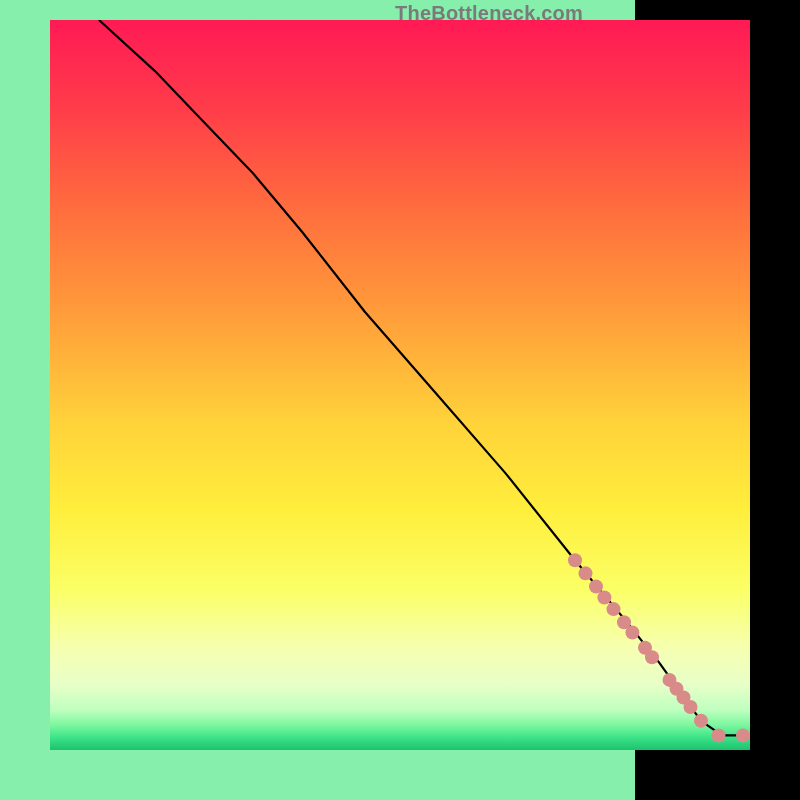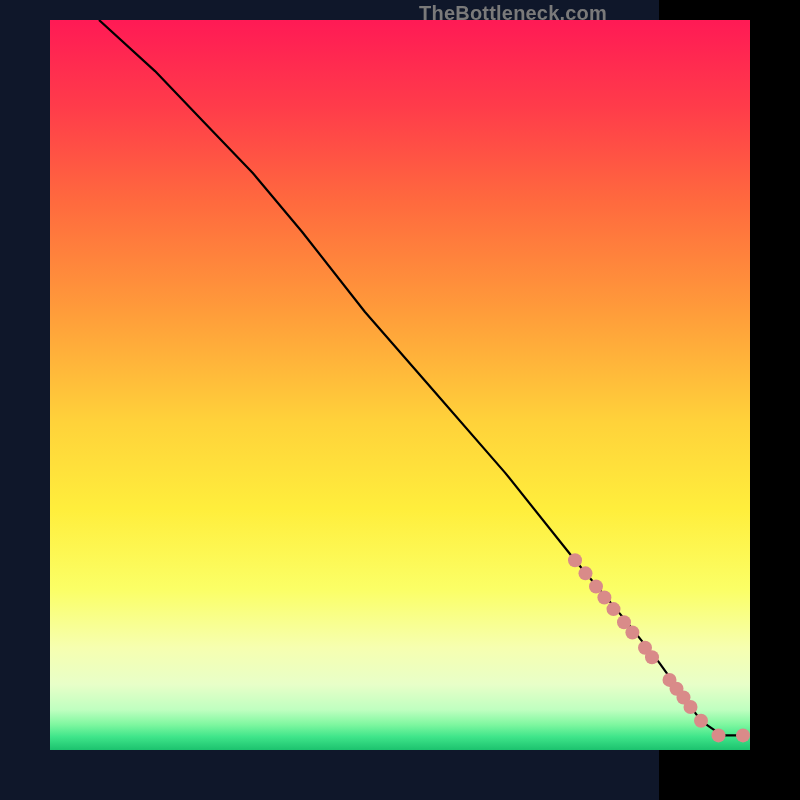--- a/index.html
+++ b/index.html
@@ -8,22 +8,21 @@
     width: 800px;
     height: 800px;
     overflow: hidden;
     background: #000;
     font-family: Arial, Helvetica, sans-serif;
   }
   .container {
     position: relative;
     width: 635px;
     height: 800px;
-    background: #0f172a;
-    padding-left: 24px;
+    background: #86efac;
   }
   .plot-area {
     position: absolute;
     left: 50px;
     top: 20px;
     width: 700px;
     height: 730px;
   }
   .plot-area svg {
     display: block;

